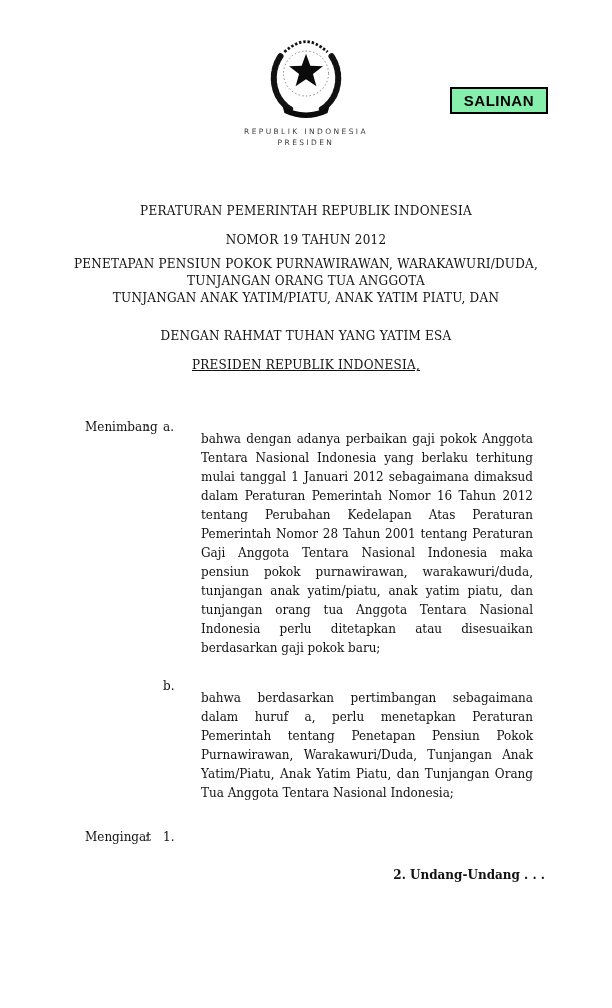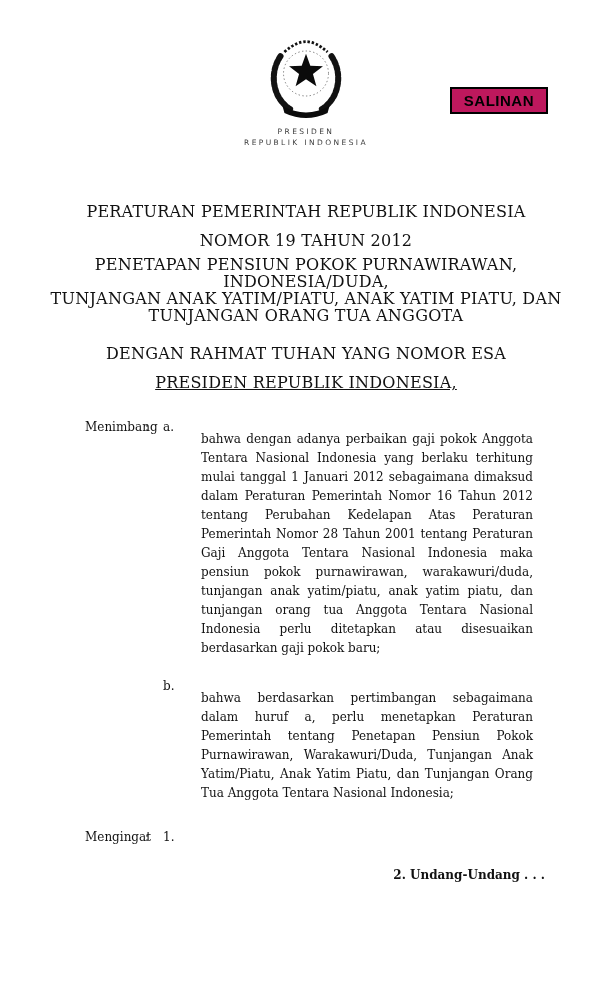--- a/index.html
+++ b/index.html
@@ -15,34 +15,34 @@
   .seal{
     position:absolute;top:36px;left:50%;transform:translateX(-50%);
     width:94px;height:90px;
   }
   .salinan{
     position:absolute;top:87px;right:64px;
     border:2px solid #000;
     padding:3px 12px;
     font-family:"Liberation Sans","DejaVu Sans",sans-serif;
     font-weight:bold;font-size:15px;letter-spacing:0.5px;
-    color:#000;background:#be185d;
+    color:#000;background:#86efac;
   }
   .letterhead{
     position:absolute;top:127px;left:0;right:0;
     text-align:center;
     font-family:"DejaVu Sans","Liberation Sans",sans-serif;
     font-size:7.5px;letter-spacing:2.4px;color:#3c3c3c;
     line-height:1.45;
   }
   
   .titleblock{
     position:absolute;top:203px;left:40px;right:40px;
     text-align:center;
-    font-size:16px;letter-spacing:0.25px;line-height:17px;
+    font-size:12px;letter-spacing:0.25px;line-height:17px;
   }
   .t-gap-sm{margin-top:12px;}
   .t-gap-md{margin-top:7px;}
   .t-invocation{margin-top:21px;}
   .t-authority{margin-top:12px;text-decoration:underline;}
   
   .body{
     position:absolute;top:418px;left:85px;right:67px;
     font-size:12px;line-height:19px;
   }
@@ -80,31 +80,31 @@
 
       <polygon points="50,19 54.6,31.8 68.1,32.3 57.4,40.6 61.1,53.6 50,46 38.9,53.6 42.6,40.6 31.9,32.3 45.4,31.8" fill="#0b0b0b"></polygon>
 
       <path d="M25,75 Q50,88 75,75 L73,82 Q50,93 27,82 Z" fill="#0b0b0b"></path>
     </svg>
   </div>
 
   <div class="salinan">SALINAN</div>
 
   <div class="letterhead">
+    <div>REPUBLIK INDONESIA</div>
     <div>PRESIDEN</div>
-    <div>REPUBLIK INDONESIA</div>
   </div>
 
   <div class="titleblock">
     <div>PERATURAN PEMERINTAH REPUBLIK INDONESIA</div>
     <div class="t-gap-sm">NOMOR 19 TAHUN 2012</div>
-    <div class="t-gap-md">PENETAPAN PENSIUN POKOK PURNAWIRAWAN, INDONESIA/DUDA,</div>
+    <div class="t-gap-md">PENETAPAN PENSIUN POKOK PURNAWIRAWAN, WARAKAWURI/DUDA,</div>
+    <div>TUNJANGAN ORANG TUA ANGGOTA</div>
     <div>TUNJANGAN ANAK YATIM/PIATU, ANAK YATIM PIATU, DAN</div>
-    <div>TUNJANGAN ORANG TUA ANGGOTA</div>
-    <div class="t-invocation">DENGAN RAHMAT TUHAN YANG NOMOR ESA</div>
+    <div class="t-invocation">DENGAN RAHMAT TUHAN YANG YATIM ESA</div>
     <div class="t-authority">PRESIDEN REPUBLIK INDONESIA,</div>
   </div>
 
   <div class="body">
 
     <div>
       <div class="clause-row">
         <span class="label">Menimbang</span>
         <span class="colon">:</span>
         <span class="marker">a.</span>

